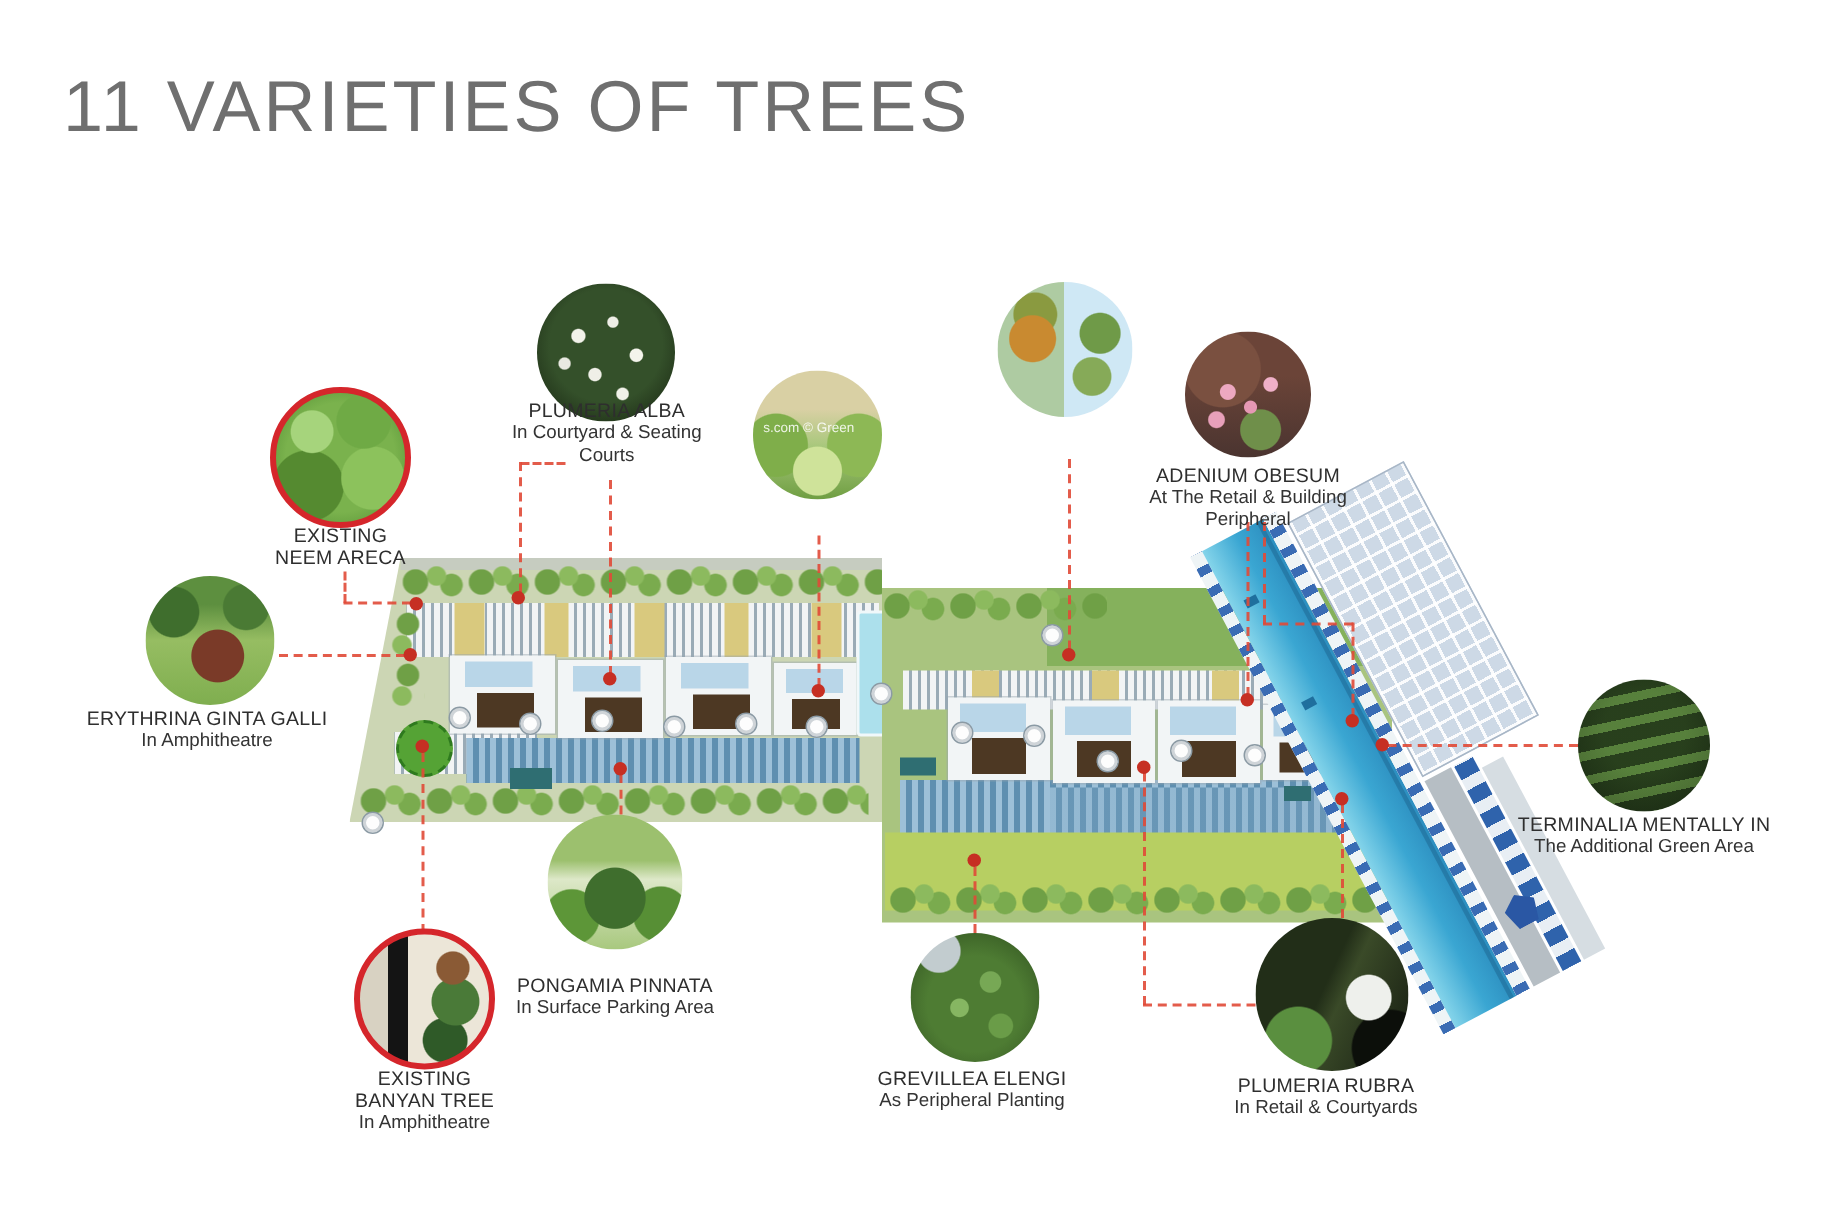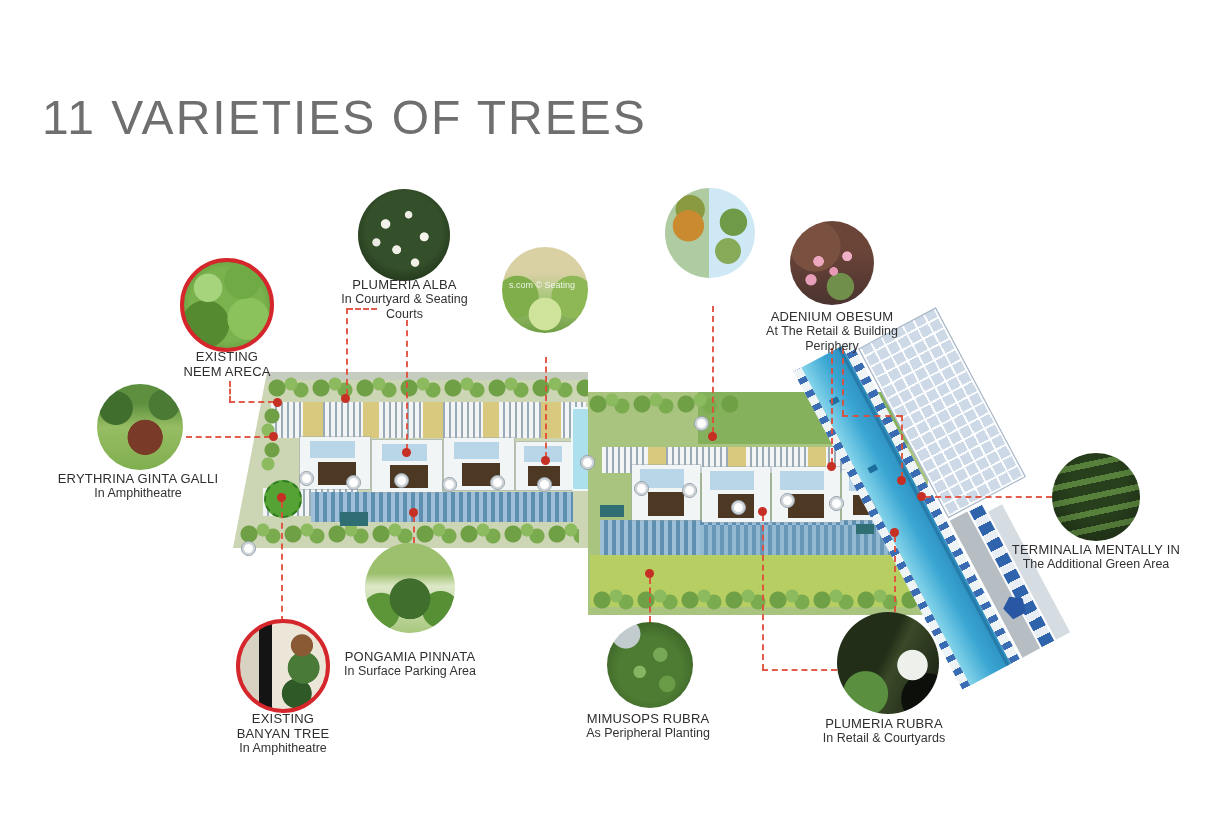--- a/index.html
+++ b/index.html
@@ -1,19 +1,19 @@
 <!DOCTYPE html>
 <html><head>
 <meta charset="utf-8">
 <style>
   html,body{margin:0;padding:0;background:#fff;}
   .page{position:relative;width:1214px;height:820px;background:#ffffff;overflow:hidden;
         font-family:"Liberation Sans",sans-serif;}
   .title{position:absolute;left:42px;top:44px;font-size:48px;font-weight:400;
-         color:#6f6f6f;letter-spacing:2px;white-space:nowrap;margin-top:46px;}
+         color:#6f6f6f;letter-spacing:2px;white-space:nowrap;}
   
   .photo{position:absolute;border-radius:50%;overflow:hidden;}
   .red-ring{border:4px solid #d5262b;}
   .wm{position:absolute;left:8%;top:38%;font-size:9px;color:rgba(255,255,255,.85);white-space:nowrap;}
   .ph-neem{background:
     radial-gradient(circle at 28% 30%,#a6d47c 0 16%,rgba(0,0,0,0) 17%),
     radial-gradient(circle at 68% 22%,#6faa45 0 20%,rgba(0,0,0,0) 21%),
     radial-gradient(circle at 75% 66%,#8cc25c 0 24%,rgba(0,0,0,0) 25%),
     radial-gradient(circle at 25% 72%,#558a30 0 26%,rgba(0,0,0,0) 27%),
     radial-gradient(circle at 50% 50%,#7ab24d 0 60%,#4e8a2f 100%);}
@@ -253,64 +253,64 @@
     <div class="rdot" style="left:277px;top:493px;"></div>
     <div class="rdot" style="left:409px;top:508px;"></div>
     <div class="rdot" style="left:645px;top:569px;"></div>
     <div class="rdot" style="left:758px;top:507px;"></div>
     <div class="rdot" style="left:890px;top:528px;"></div>
   </div>
 
   <div class="photo red-ring ph-neem" style="left:180px;top:258px;width:86px;height:86px;"></div>
   <div class="photo ph-alba" style="left:358px;top:189px;width:92px;height:92px;"></div>
   <div class="photo ph-areca" style="left:502px;top:247px;width:86px;height:86px;">
-    <span class="wm">s.com  © Seating</span>
+    <span class="wm">s.com  © Green</span>
   </div>
   <div class="photo ph-grevillea" style="left:665px;top:188px;width:90px;height:90px;"></div>
   <div class="photo ph-adenium" style="left:790px;top:221px;width:84px;height:84px;"></div>
   <div class="photo ph-erythrina" style="left:97px;top:384px;width:86px;height:86px;"></div>
   <div class="photo ph-terminalia" style="left:1052px;top:453px;width:88px;height:88px;"></div>
   <div class="photo ph-pongamia" style="left:365px;top:543px;width:90px;height:90px;"></div>
   <div class="photo red-ring ph-banyan" style="left:236px;top:619px;width:86px;height:86px;"></div>
   <div class="photo ph-mimusops" style="left:607px;top:622px;width:86px;height:86px;"></div>
   <div class="photo ph-rubra" style="left:837px;top:612px;width:102px;height:102px;"></div>
 
   <div class="tlabel" style="left:147px;top:349px;width:160px;">
     <div class="lname">EXISTING</div>
     <div class="lname">NEEM ARECA</div>
   </div>
-  <div class="tlabel" style="left:317px;top:277px;width:175px;">
+  <div class="tlabel" style="left:317px;top:266px;width:175px;">
     <div class="lname">PLUMERIA ALBA</div>
     <div class="lloc">In Courtyard &amp; Seating</div>
     <div class="lloc">Courts</div>
   </div>
   <div class="tlabel" style="left:737px;top:309px;width:190px;">
     <div class="lname">ADENIUM OBESUM</div>
     <div class="lloc">At The Retail &amp; Building</div>
-    <div class="lloc">Periphery</div>
+    <div class="lloc">Peripheral</div>
   </div>
   <div class="tlabel" style="left:40px;top:471px;width:196px;">
     <div class="lname">ERYTHRINA GINTA GALLI</div>
     <div class="lloc">In Amphitheatre</div>
   </div>
   <div class="tlabel" style="left:996px;top:542px;width:200px;">
     <div class="lname">TERMINALIA MENTALLY IN</div>
     <div class="lloc">The Additional Green Area</div>
   </div>
   <div class="tlabel" style="left:315px;top:649px;width:190px;">
     <div class="lname">PONGAMIA PINNATA</div>
     <div class="lloc">In Surface Parking Area</div>
   </div>
   <div class="tlabel" style="left:193px;top:711px;width:180px;">
     <div class="lname">EXISTING</div>
     <div class="lname">BANYAN TREE</div>
     <div class="lloc">In Amphitheatre</div>
   </div>
   <div class="tlabel" style="left:553px;top:711px;width:190px;">
-    <div class="lname">MIMUSOPS RUBRA</div>
+    <div class="lname">GREVILLEA ELENGI</div>
     <div class="lloc">As Peripheral Planting</div>
   </div>
   <div class="tlabel" style="left:789px;top:716px;width:190px;">
     <div class="lname">PLUMERIA RUBRA</div>
     <div class="lloc">In Retail &amp; Courtyards</div>
   </div>
 
 </div>
 
 </body></html>

